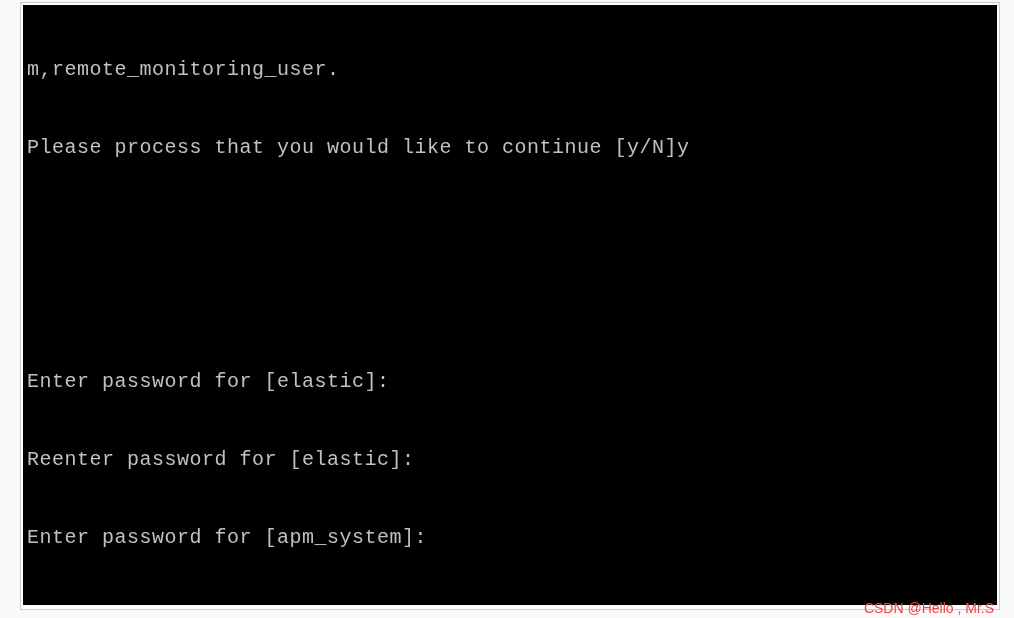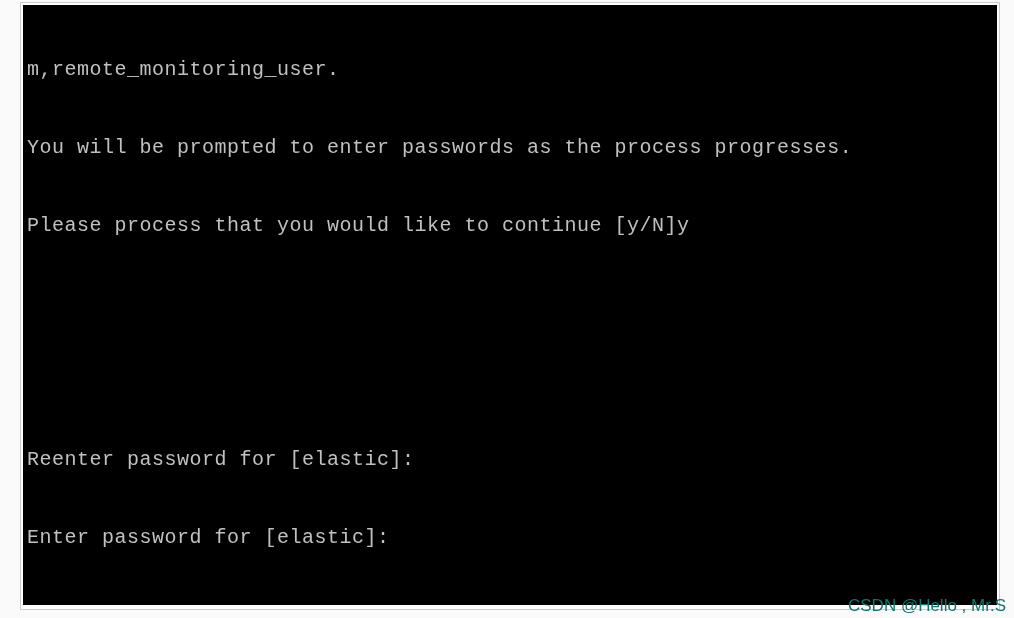--- a/index.html
+++ b/index.html
@@ -38,40 +38,39 @@
       font-family: "SimSun", "NSimSun", "Courier New", monospace;
     }
     .terminal .line {
       display: block;
     }
     .blank {
       height: 26px;
     }
     .watermark {
       position: absolute;
-      right: 8px;
+      right: 20px;
       bottom: 2px;
-      color: #0f766e;
+      color: #ef4444;
       font-family: Arial, "Microsoft YaHei", sans-serif;
-      font-size: 17px;
+      font-size: 14px;
       letter-spacing: 0;
     }
   </style>
 </head>
 <body>
 
 <div class="terminal-outer">
   <div class="terminal">
     <span class="line">m,remote_monitoring_user.</span>
-    <span class="line">You will be prompted to enter passwords as the process progresses.</span>
     <span class="line">Please process that you would like to continue [y/N]y</span>
     <span class="line blank"></span>
     <span class="line blank"></span>
+    <span class="line">Enter password for [elastic]:</span>
     <span class="line">Reenter password for [elastic]:</span>
-    <span class="line">Enter password for [elastic]:</span>
     <span class="line">Enter password for [apm_system]:</span>
     
     
     
     
     
     
     
     
     

